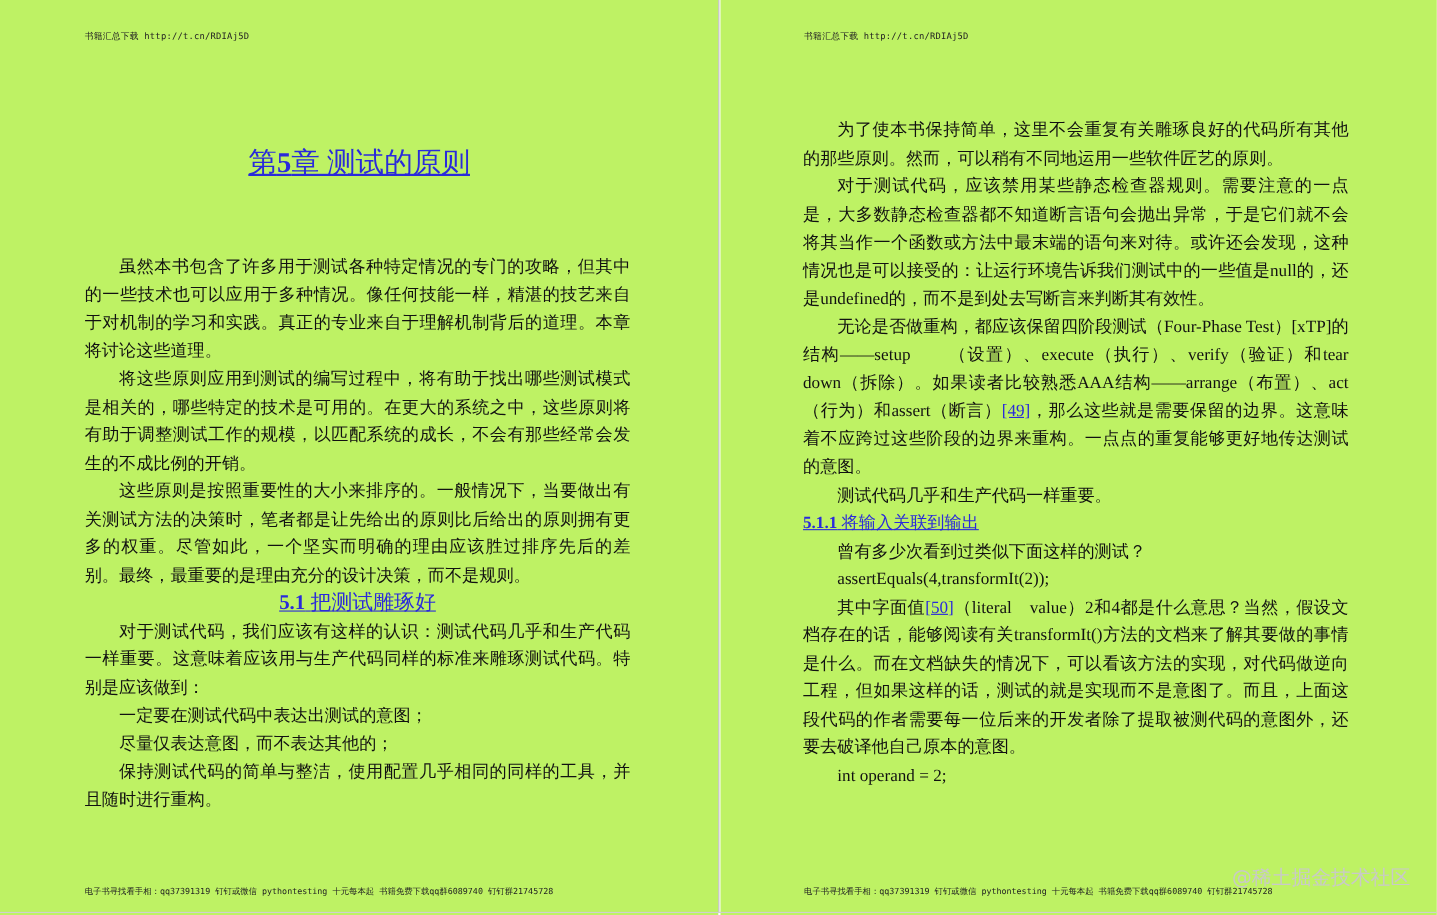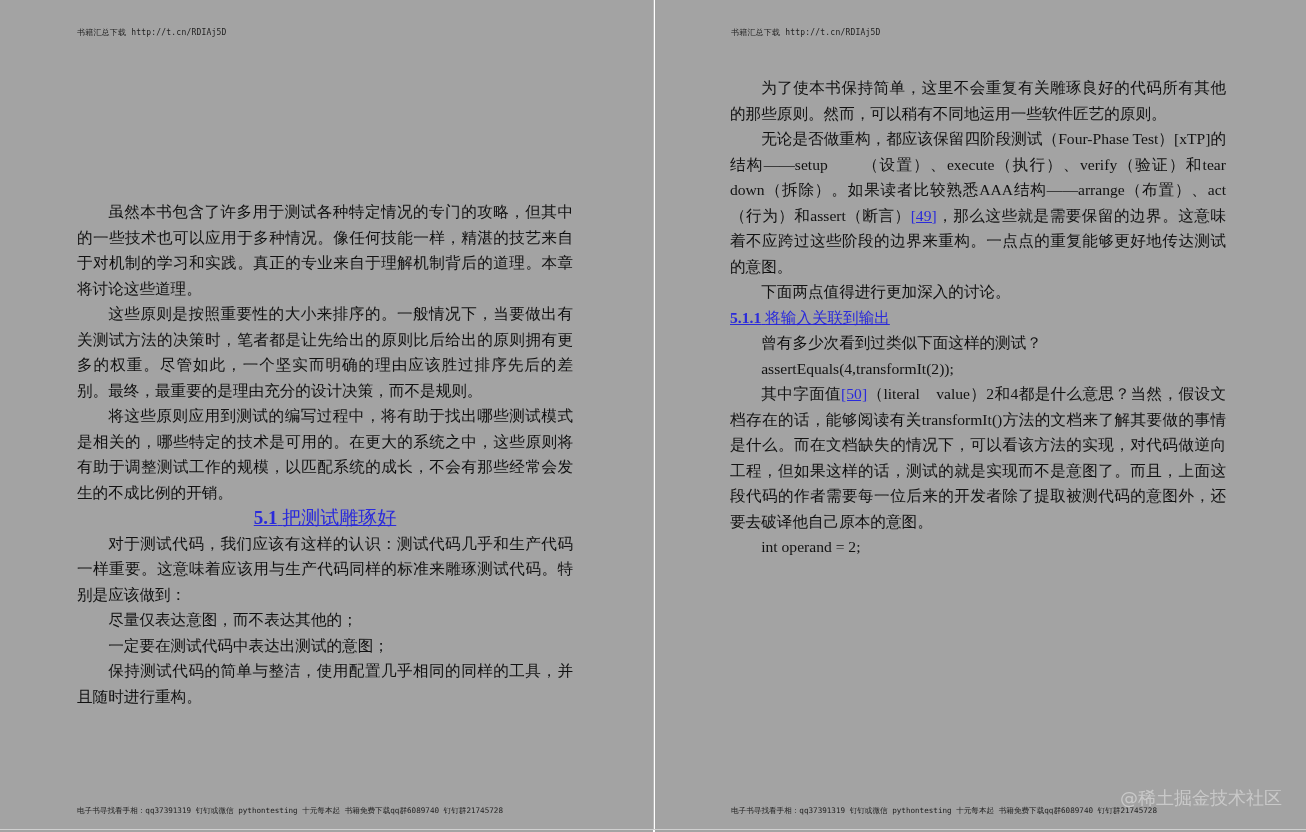--- a/index.html
+++ b/index.html
@@ -1,77 +1,81 @@
 <!DOCTYPE html>
 <html><head>
 <meta charset="utf-8">
 <style>
   html, body { margin: 0; padding: 0; }
   body {
     width: 1306px; height: 832px; overflow: hidden; background: #ffffff;
     position: relative; font-family: "Liberation Serif", "DejaVu Serif", serif; color: #111;
   }
-  .page { position: absolute; top: 0; height: 832px; background: #a3a3a3; }
+  .page { position: absolute; top: 0; height: 832px; background: #bef264; }
   .page.left { left: 0; width: 653px; }
   .page.right { left: 655px; width: 651px; }
   .divider { position: absolute; left: 653px; top: 0; width: 1px; height: 830px; background: #b8b8b8; }
   .bottom-line { position: absolute; left: 0; top: 829px; width: 1306px; height: 1px; background: #d0d0d0; }
   .hdr {
     position: absolute; top: 27px; font-family: "DejaVu Sans Mono", monospace; font-size: 8px;
     color: #222; white-space: nowrap; letter-spacing: 0.2px;
   }
   .ftr {
     position: absolute; top: 806px; font-family: "DejaVu Sans Mono", monospace; font-size: 7.6px;
     color: #222; white-space: nowrap;
   }
-  .body-text { position: absolute; width: 496px; font-size: 15.6px; line-height: 25.5px; text-align: justify; }
+  .body-text { position: absolute; width: 496px; font-size: 15.6px; line-height: 25.5px; text-align: justify; margin-top: 31px; }
   .body-text p { margin: 0; text-indent: 2em; }
   .chapter-title {
     position: absolute; left: 0; width: 653px; top: 130px; text-align: center;
     font-size: 26px; color: #2a2adb; text-decoration: underline;
   }
   .chapter-title b { font-weight: bold; }
   .sec-title { text-align: center; color: #2a2adb; text-decoration: underline; font-size: 19px; margin: 12px 0 26px 0; text-indent: 0 !important; }
   .subsec-title { color: #2a2adb; text-decoration: underline; font-size: 15.6px; margin: 3px 0 2px 0; text-indent: 0 !important; }
   .link { color: #2a2adb; text-decoration: underline; }
   .watermark {
     position: absolute; left: 1120px; top: 786px; font-family: "DejaVu Sans", sans-serif;
     font-size: 18px; color: #c9c9c9; white-space: nowrap;
   }
 </style>
 </head>
 <body>
 
 <div class="page left">
   <div class="hdr" style="left:77px;">书籍汇总下载 http://t.cn/RDIAj5D</div>
 
+  <div class="chapter-title">
+    <span>第</span><b>5</b><span>章 测试的原则</span>
+  </div>
 
   <div class="body-text" style="left:77px; top:199px;">
     <p>虽然本书包含了许多用于测试各种特定情况的专门的攻略，但其中的一些技术也可以应用于多种情况。像任何技能一样，精湛的技艺来自于对机制的学习和实践。真正的专业来自于理解机制背后的道理。本章将讨论这些道理。</p>
+    <p>将这些原则应用到测试的编写过程中，将有助于找出哪些测试模式是相关的，哪些特定的技术是可用的。在更大的系统之中，这些原则将有助于调整测试工作的规模，以匹配系统的成长，不会有那些经常会发生的不成比例的开销。</p>
     <p>这些原则是按照重要性的大小来排序的。一般情况下，当要做出有关测试方法的决策时，笔者都是让先给出的原则比后给出的原则拥有更多的权重。尽管如此，一个坚实而明确的理由应该胜过排序先后的差别。最终，最重要的是理由充分的设计决策，而不是规则。</p>
-    <p>将这些原则应用到测试的编写过程中，将有助于找出哪些测试模式是相关的，哪些特定的技术是可用的。在更大的系统之中，这些原则将有助于调整测试工作的规模，以匹配系统的成长，不会有那些经常会发生的不成比例的开销。</p>
     <p class="sec-title"><b>5.1</b> <span>把测试雕琢好</span></p>
     <p>对于测试代码，我们应该有这样的认识：测试代码几乎和生产代码一样重要。这意味着应该用与生产代码同样的标准来雕琢测试代码。特别是应该做到：</p>
+    <p>一定要在测试代码中表达出测试的意图；</p>
     <p>尽量仅表达意图，而不表达其他的；</p>
-    <p>一定要在测试代码中表达出测试的意图；</p>
     <p>保持测试代码的简单与整洁，使用配置几乎相同的同样的工具，并且随时进行重构。</p>
   </div>
 
   <div class="ftr" style="left:77px;">电子书寻找看手相：qq37391319 钉钉或微信 pythontesting 十元每本起 书籍免费下载qq群6089740 钉钉群21745728</div>
 </div>
 
 <div class="divider"></div>
 
 <div class="page right">
   <div class="hdr" style="left:76px;">书籍汇总下载 http://t.cn/RDIAj5D</div>
 
   <div class="body-text" style="left:75px; top:75px;">
     <p>为了使本书保持简单，这里不会重复有关雕琢良好的代码所有其他的那些原则。然而，可以稍有不同地运用一些软件匠艺的原则。</p>
+    <p>对于测试代码，应该禁用某些静态检查器规则。需要注意的一点是，大多数静态检查器都不知道断言语句会抛出异常，于是它们就不会将其当作一个函数或方法中最末端的语句来对待。或许还会发现，这种情况也是可以接受的：让运行环境告诉我们测试中的一些值是null的，还是undefined的，而不是到处去写断言来判断其有效性。</p>
     <p><span>无论是否做重构，都应该保留四阶段测试（Four-Phase Test）[xTP]的结构——setup　　（设置）、execute（执行）、verify（验证）和tear down（拆除）。如果读者比较熟悉AAA结构——arrange（布置）、act（行为）和assert（断言）</span><span class="link">[49]</span><span>，那么这些就是需要保留的边界。这意味着不应跨过这些阶段的边界来重构。一点点的重复能够更好地传达测试的意图。</span></p>
-    <p>下面两点值得进行更加深入的讨论。</p>
+    <p>测试代码几乎和生产代码一样重要。</p>
     <p class="subsec-title"><b>5.1.1</b> <span>将输入关联到输出</span></p>
     <p>曾有多少次看到过类似下面这样的测试？</p>
     <p>assertEquals(4,transformIt(2));</p>
     <p><span>其中字面值</span><span class="link">[50]</span><span>（literal　value）2和4都是什么意思？当然，假设文档存在的话，能够阅读有关transformIt()方法的文档来了解其要做的事情是什么。而在文档缺失的情况下，可以看该方法的实现，对代码做逆向工程，但如果这样的话，测试的就是实现而不是意图了。而且，上面这段代码的作者需要每一位后来的开发者除了提取被测代码的意图外，还要去破译他自己原本的意图。</span></p>
     <p>int operand = 2;</p>
   </div>
 
   <div class="ftr" style="left:76px;">电子书寻找看手相：qq37391319 钉钉或微信 pythontesting 十元每本起 书籍免费下载qq群6089740 钉钉群21745728</div>
 </div>
 

